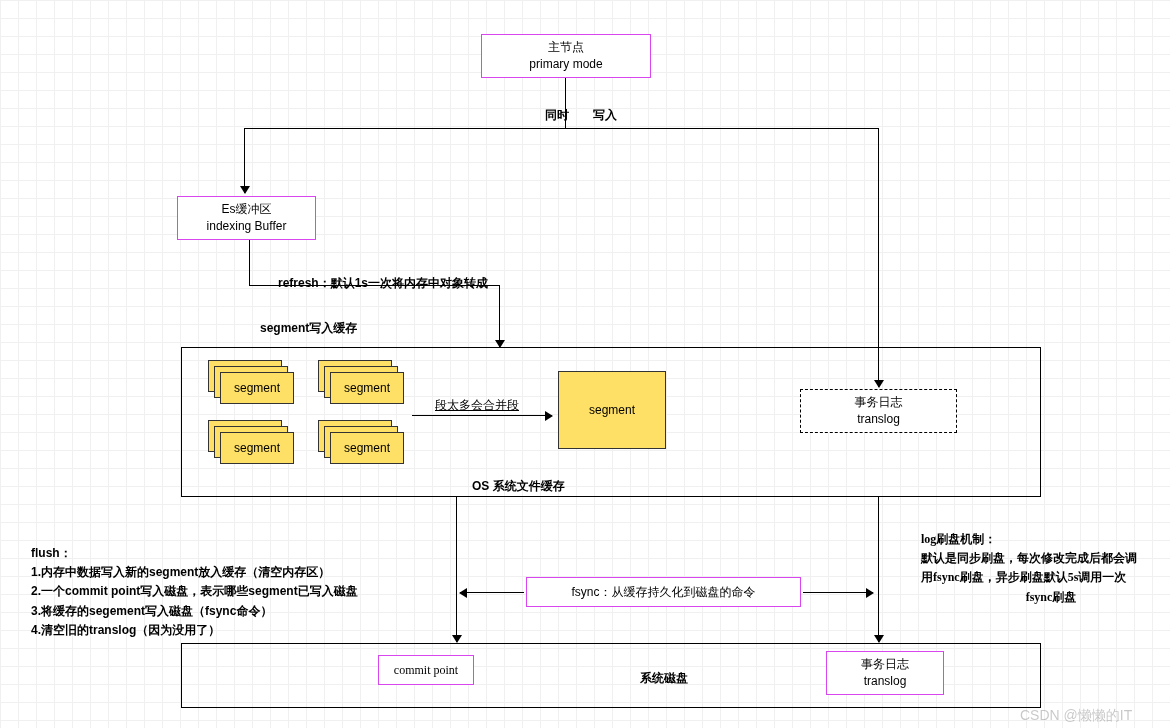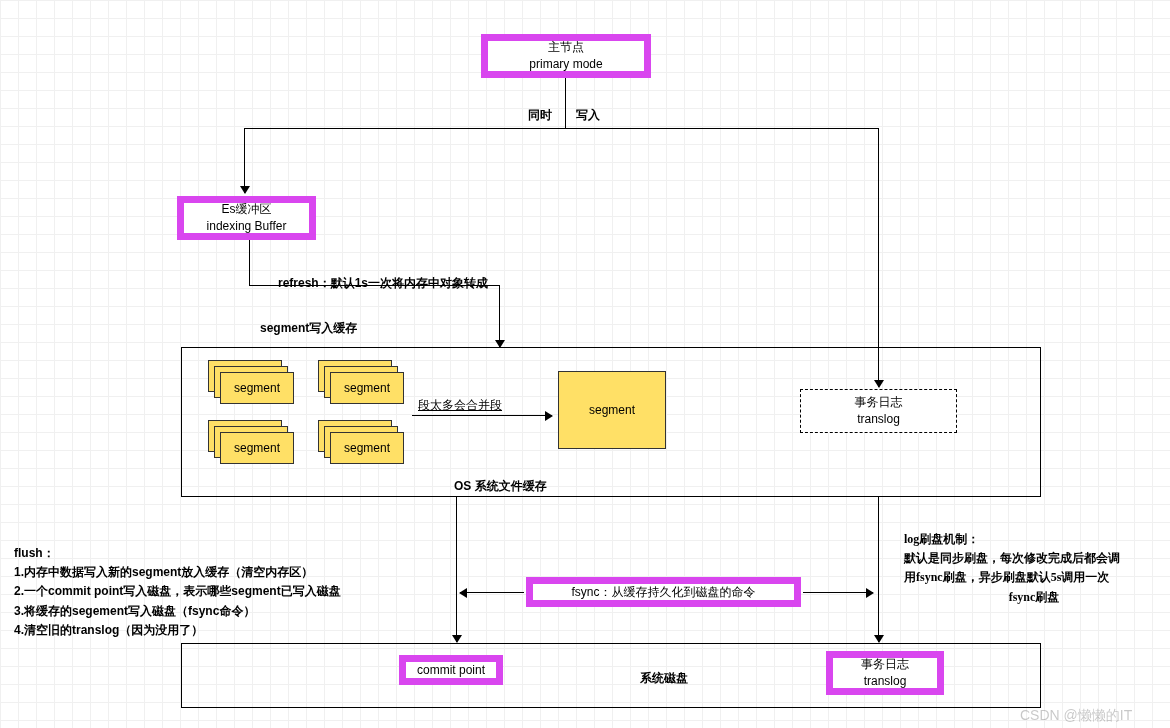--- a/index.html
+++ b/index.html
@@ -11,33 +11,33 @@
     position: relative;
     width: 1170px;
     height: 728px;
     background-image:
       linear-gradient(#f0f0f0 1px, transparent 1px),
       linear-gradient(90deg, #f0f0f0 1px, transparent 1px);
     background-size: 18px 18px;
   }
   .box {
     position: absolute;
-    border: 7px solid #d946ef;
+    border: 1px solid #d946ef;
     background: #fff;
     display: flex;
     flex-direction: column;
     align-items: center;
     justify-content: center;
     text-align: center;
     line-height: 1.4;
   }
   .nobg { background: transparent; border: 1px solid #000; }
   .dashed { border: 1px dashed #000; }
   .label { position: absolute; font-weight: bold; }
-  .plain { position: absolute; }
+  .plain { position: absolute; margin-left: 17px; }
 
   
   .segstack { position: absolute; width: 90px; height: 50px; }
   .segcard {
     position: absolute;
     width: 74px; height: 32px;
     background: #ffe066;
     border: 1px solid #333;
     display: flex; align-items: center; justify-content: center;
   }
@@ -127,21 +127,21 @@
       <span>segment</span>
     </div>
 </div>
 
 <div class="hline arrow-right" style="left:412px; top:415px; width:140px;"></div>
 <div class="plain" style="left:418px; top:397px;text-decoration:underline;">段太多会合并段</div>
 
 <div class="bigseg" style="left:558px; top:371px; width:108px; height:78px;">
   <span>segment</span>
 </div>
-<div class="label" style="left:454px; top:478px;">OS  系统文件缓存</div>
+<div class="label" style="left:472px; top:478px;">OS  系统文件缓存</div>
 
 <div class="box dashed" style="left:800px; top:389px; width:157px; height:44px;">
   <div>事务日志</div>
   <div>translog</div>
 </div>
 
 <div class="vline arrow-down" style="left:456px; top:497px; height:145px;"></div>
 <div class="vline arrow-down" style="left:878px; top:497px; height:145px;"></div>
 
 <div class="plain" style="left:14px; top:544px; line-height:1.6; font-weight:bold; width:410px;">
@@ -161,21 +161,21 @@
 
 <div class="plain" style="left:904px; top:530px; line-height:1.6; font-weight:bold; width:260px; text-align:center;font-family:Liberation Serif, serif;">
   <div style="text-align:left;">log刷盘机制：</div>
   <div style="text-align:left;">默认是同步刷盘，每次修改完成后都会调</div>
   <div style="text-align:left;">用fsync刷盘，异步刷盘默认5s调用一次</div>
   <div>fsync刷盘</div>
 </div>
 
 <div class="nobg" style="position:absolute; left:181px; top:643px; width:860px; height:65px;"></div>
 
-<div class="box" style="left:399px; top:655px; width:104px; height:30px;">
+<div class="box" style="left:378px; top:655px; width:96px; height:30px;font-family:Liberation Serif, serif;">
   <span>commit point</span>
 </div>
 
 <div class="label" style="left:640px; top:670px;">系统磁盘</div>
 
 <div class="box" style="left:826px; top:651px; width:118px; height:44px;">
   <div>事务日志</div>
   <div>translog</div>
 </div>
 

